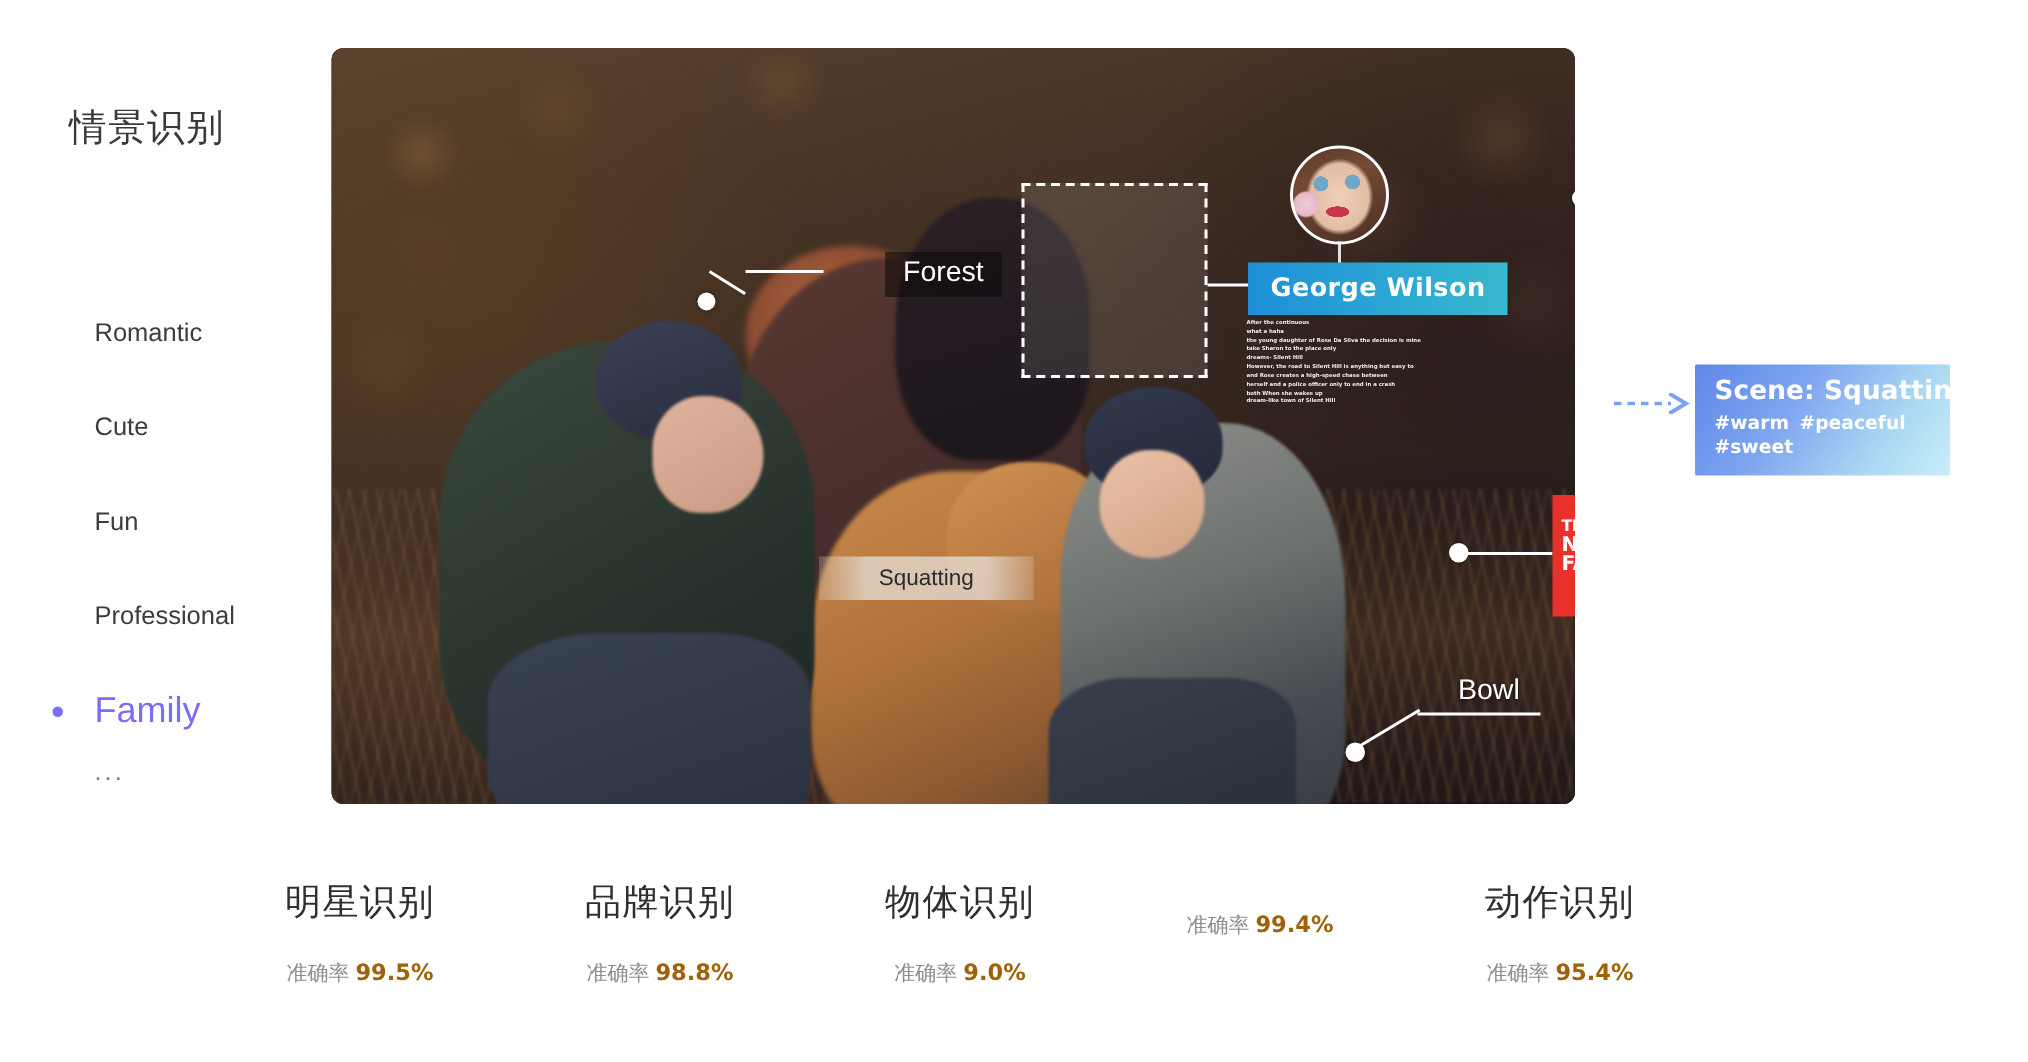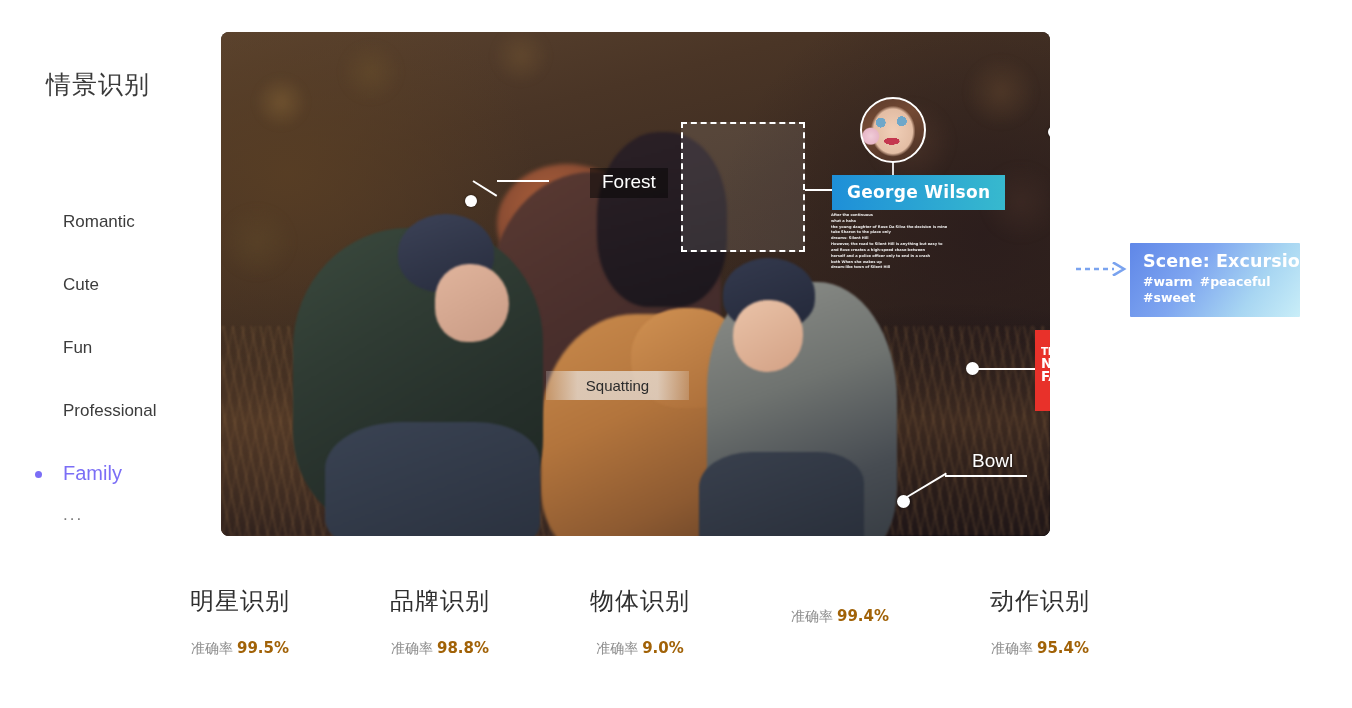--- a/index.html
+++ b/index.html
@@ -39,21 +39,21 @@
   .nav-item {
     position: relative;
     height: 63px;
     padding-left: 47px;
     display: flex;
     align-items: center;
     font-size: 17px;
     color: #3c3c3c;
     white-space: nowrap;
   }
-  .nav-item.active { color: #7b6ef6; font-size: 20px; text-align: right; }
+  .nav-item.active { color: #7b6ef6; font-size: 24px; text-align: right; }
   .nav-item.active .bullet {
     position: absolute;
     left: 19px; top: 50%;
     margin-top: -3px;
     width: 7px; height: 7px;
     border-radius: 50%;
     background: #7b6ef6;
   }
   .nav-item.more {
     color: #7a7a7a;
@@ -525,21 +525,21 @@
     <div class="bowl-underline"></div>
     <div class="bowl-label">Bowl</div>
   </div>
 
   <svg class="arrow" viewBox="0 0 52 14">
     <line x1="0" y1="7" x2="38" y2="7" stroke="#7aa3ef" stroke-width="2.4" stroke-dasharray="5,4"></line>
     <polyline points="38,1 48,7 38,13" fill="none" stroke="#7aa3ef" stroke-width="2.6" stroke-linecap="square"></polyline>
   </svg>
 
   <div class="scene-card">
-    <div class="scene-title">Scene: Excursion</div>
+    <div class="scene-title">Scene: Squatting</div>
     <div class="scene-tags">
       <div class="row">
         <span class="tag">#warm</span><span class="tag">#peaceful</span>
       </div>
       <div class="row">
         <span class="tag">#sweet</span>
       </div>
     </div>
   </div>
 

